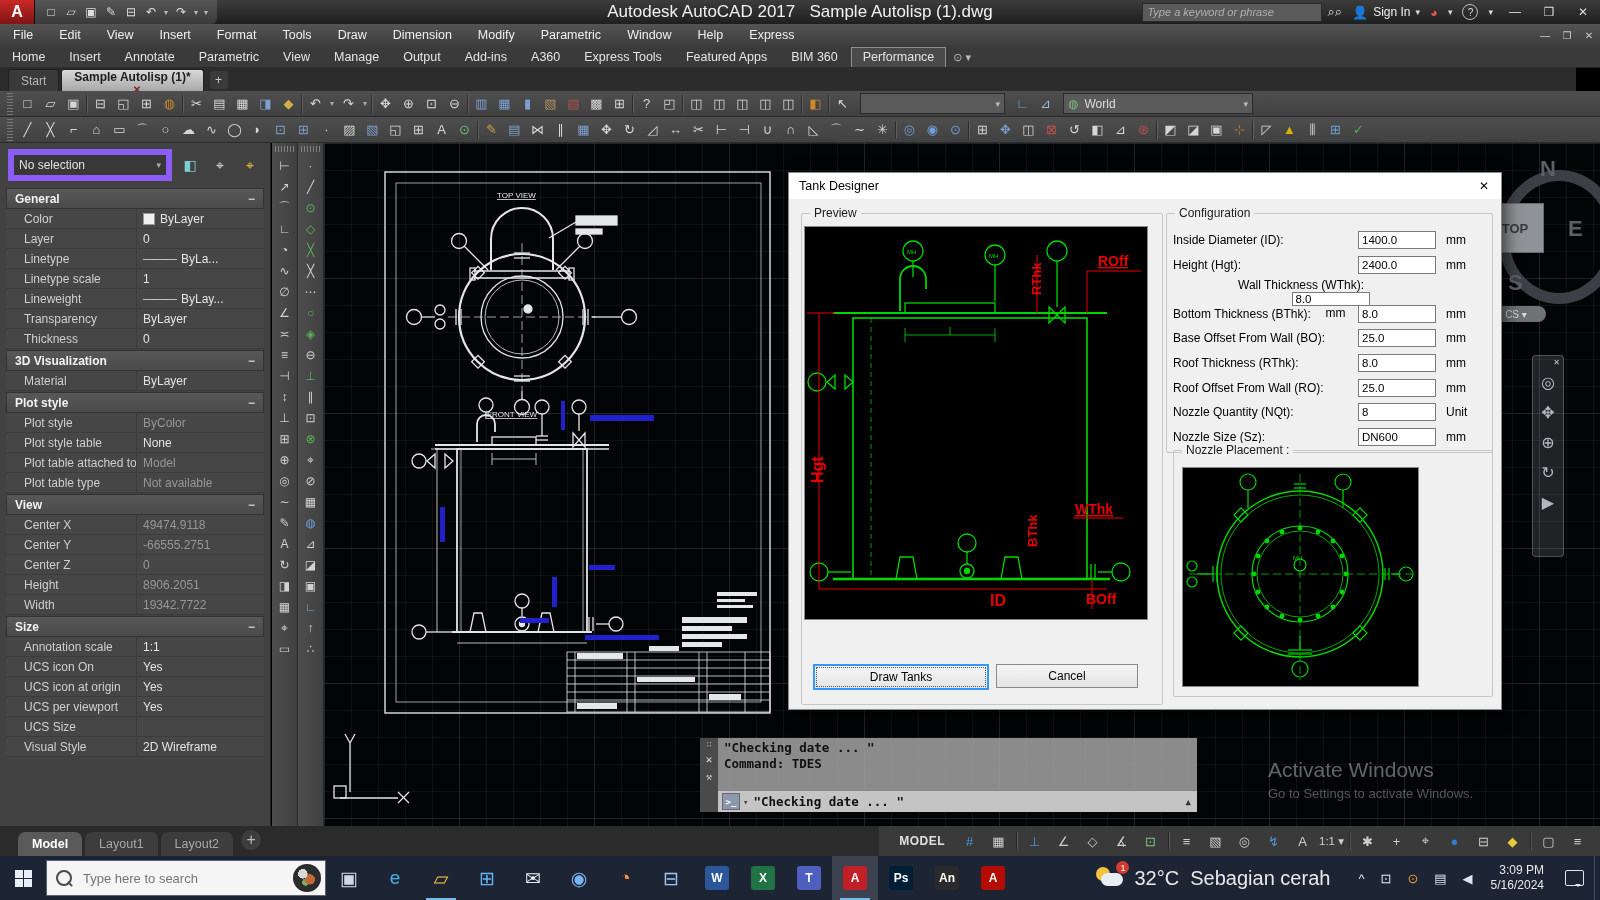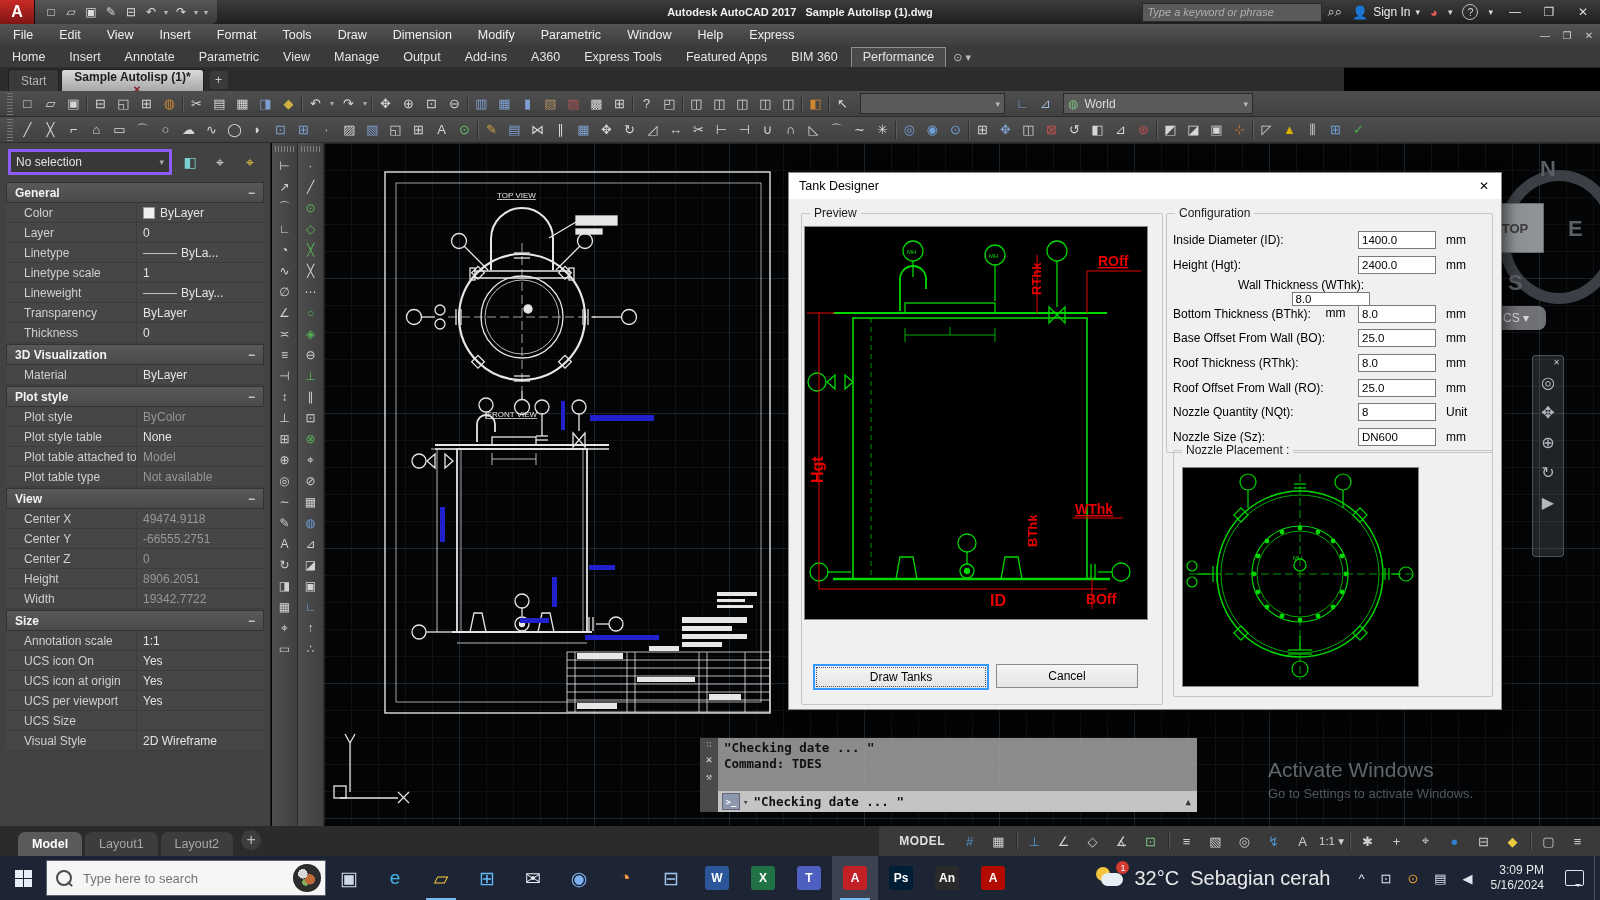--- a/index.html
+++ b/index.html
@@ -9,41 +9,41 @@
   .abs{position:absolute;}
   
   #titlebar{left:0;top:0;width:1600px;height:24px;background:linear-gradient(#3c3c3c,#1f1f1f);
             display:flex;align-items:center;color:#e8e8e8;font-size:12px;}
   #applogo{width:34px;height:24px;background:linear-gradient(#c92a27,#7e1513);display:flex;align-items:center;justify-content:center;
            color:#fff;font-weight:bold;font-size:16px;border-right:1px solid #111;}
   #qat{display:flex;align-items:center;height:24px;background:linear-gradient(#565656,#3a3a3a);
        border-radius:0 0 6px 0;padding:0 6px;}
   .qbtn{width:20px;height:20px;display:flex;align-items:center;justify-content:center;color:#ddd;font-size:12px;}
   .qbtn.small{width:10px;font-size:8px;color:#bbb;}
-  #wintitle{position:absolute;left:0;right:0;text-align:center;font-size:11px;color:#f0f0f0;pointer-events:none;font-weight:bold;}
+  #wintitle{position:absolute;left:0;right:0;text-align:center;font-size:17px;color:#f0f0f0;pointer-events:none;}
   #titleright{margin-left:auto;display:flex;align-items:center;height:24px;}
   #kwsearch{width:170px;height:17px;background:#5a5a5a;border:1px solid #2a2a2a;color:#b8b8b8;
             font-style:italic;font-size:11px;padding:0 4px;}
   #kwsearch::placeholder{color:#b0b0b0;}
   .titleicon{margin:0 5px;color:#ddd;font-size:13px;}
   .winctl{width:34px;height:24px;display:flex;align-items:center;justify-content:center;color:#ddd;font-size:12px;}
   
   #menubar{left:0;top:24px;width:1600px;height:22px;background:linear-gradient(#545454,#3d3d3d);
            display:flex;align-items:center;color:#eee;font-size:12.5px;border-bottom:1px solid #2a2a2a;}
   .menuitem{padding:0 13px;height:22px;display:flex;align-items:center;}
   #dwgctls{margin-left:auto;display:flex;}
   .dwgctl{width:22px;height:20px;display:flex;align-items:center;justify-content:center;color:#ccc;font-size:10px;}
   
   #ribbonrow{left:0;top:46px;width:1600px;height:21px;background:#3a3a3a;display:flex;align-items:flex-end;
              color:#e4e4e4;font-size:12.5px;border-bottom:1px solid #242424;}
   .rtab{padding:2px 11px 3px;margin:0 1px;}
   .rtab.active{background:#4a4a4a;border:1px solid #8f8f8f;border-bottom:none;}
   .ribbonopt{margin-left:6px;color:#bbb;font-size:11px;padding-bottom:3px;}
   
-  #filetabs{left:0;top:67px;width:1344px;height:24px;background:#2c2c2c;display:flex;align-items:flex-end;font-size:12px;text-align:right;}
+  #filetabs{left:0;top:67px;width:1576px;height:24px;background:#2c2c2c;display:flex;align-items:flex-end;font-size:12px;text-align:right;}
   .ftab{height:21px;display:flex;align-items:center;padding:0 12px;margin-right:2px;border-radius:3px 3px 0 0;}
   .ftab{background:#3a3a3a;color:#b5b5b5;border:1px solid #1f1f1f;border-bottom:none;}
   .ftab.active{background:linear-gradient(#d9d9d9,#a8a8a8);color:#1d1d1d;font-weight:bold;flex-direction:column;}
   .ftab .closex{margin-left:9px;font-size:10px;color:#7a2020;}
   .newtab{width:18px;height:18px;margin-left:4px;margin-bottom:2px;background:#3a3a3a;color:#ccc;border-radius:3px;
           display:flex;align-items:center;justify-content:center;font-size:12px;}
   
   .toolrow{left:0;width:1600px;height:26px;background:linear-gradient(#4e4e4e,#414141);
            display:flex;align-items:center;border-bottom:1px solid #2b2b2b;padding-left:4px;box-sizing:border-box;}
   #toolrow1{top:91px;} #toolrow2{top:117px;}
@@ -60,21 +60,21 @@
           display:flex;flex-direction:column;align-items:center;border-right:1px solid #2a2a2a;}
   #vstrip1{left:272px;} #vstrip2{left:298px;}
   .vstrip .hgrip{width:20px;height:6px;margin:3px 0;background:repeating-linear-gradient(90deg,#808080 0 1px,transparent 1px 3px);}
   .vbtn{width:22px;height:21px;display:flex;align-items:center;justify-content:center;color:#d2d2d2;font-size:12px;flex:none;}
   
   #props{left:0;top:143px;width:270px;height:683px;background:#424242;border-right:1px solid #222;
          color:#d8d8d8;font-size:12px;}
   #propstitle{display:flex;align-items:center;height:26px;color:#e8e8e8;font-size:12.5px;letter-spacing:.5px;}
   #propstitle .vgrip{width:8px;height:18px;margin:0 6px 0 8px;background:repeating-linear-gradient(#6f6f6f 0 1px,transparent 1px 3px);}
   #propshead{display:flex;align-items:center;padding:6px 8px 6px 8px;}
-  #selcombo{width:160px;height:20px;background:#383838;border:3px solid #8b5cf6;display:flex;align-items:center;padding:0 5px;color:#e0e0e0;}
+  #selcombo{width:160px;height:20px;background:#383838;border:6px solid #8b5cf6;display:flex;align-items:center;padding:0 5px;color:#e0e0e0;}
   #selcombo .carr{margin-left:auto;font-size:9px;color:#aaa;}
   .ptool{width:24px;height:22px;margin-left:6px;display:flex;align-items:center;justify-content:center;font-size:14px;}
   .psec{margin:1px 6px 0 6px;}
   .psechdr{height:19px;background:linear-gradient(#585858,#4a4a4a);display:flex;align-items:center;
            font-weight:bold;color:#f2f2f2;padding:0 8px;border:1px solid #333;}
   .psechdr .minus{margin-left:auto;color:#ccc;}
   .prow{height:19px;display:flex;align-items:center;background:#464646;border-bottom:1px solid #3c3c3c;}
   .prow .plabel{width:112px;padding-left:18px;color:#cfcfcf;white-space:nowrap;overflow:hidden;}
   .prow .pval{flex:1;display:flex;align-items:center;color:#e4e4e4;border-left:1px solid #3c3c3c;padding-left:6px;height:100%;}
   .prow.readonly .pval{color:#979797;}
@@ -87,22 +87,22 @@
        linear-gradient(90deg,rgba(110,120,140,.18) 1px,transparent 1px),
        linear-gradient(rgba(110,120,140,.10) 1px,transparent 1px),
        linear-gradient(90deg,rgba(110,120,140,.10) 1px,transparent 1px);
      background-size:135px 135px,135px 135px,27px 27px,27px 27px;}
   #mainsvg{position:absolute;left:0;top:0;}
   
   #vcring{left:1498px;top:170px;width:100px;height:112px;border:11px solid #3c3f45;border-radius:50%;z-index:3;}
   .vcletter{color:#5b5f66;font-weight:bold;font-size:22px;z-index:3;}
   #vctop{left:1486px;top:203px;width:56px;height:48px;background:#8f9296;color:#3a3a3a;display:flex;align-items:center;
          justify-content:center;font-weight:bold;font-size:13px;border:1px solid #6a6a6a;z-index:3;}
-  #wcspill{left:1486px;top:306px;width:60px;height:24px;background:rgba(130,133,138,.85);border-radius:8px;color:#d8d8d8;
-           display:flex;align-items:center;justify-content:center;font-size:12px;z-index:3;}
+  #wcspill{left:1486px;top:306px;width:60px;height:16px;background:rgba(130,133,138,.85);border-radius:8px;color:#d8d8d8;
+           display:flex;align-items:center;justify-content:center;font-size:10px;z-index:3;}
   
   #navbar{left:1532px;top:355px;width:30px;height:200px;background:rgba(150,158,168,.20);
           border:1px solid rgba(220,224,230,.25);border-radius:4px;z-index:3;display:flex;flex-direction:column;align-items:center;}
   #navbar .closex{align-self:flex-end;color:#c8ccd2;font-size:8px;margin:2px 3px 0 0;}
   .navbtn{width:24px;height:30px;display:flex;align-items:center;justify-content:center;color:rgba(215,220,228,.8);font-size:16px;}
   
   #watermark{left:1268px;top:758px;z-index:2;color:rgba(190,195,200,.50);}
   #watermark .w1{font-size:21px;}
   #watermark .w2{font-size:13px;color:rgba(190,195,200,.42);margin-top:4px;}
   

